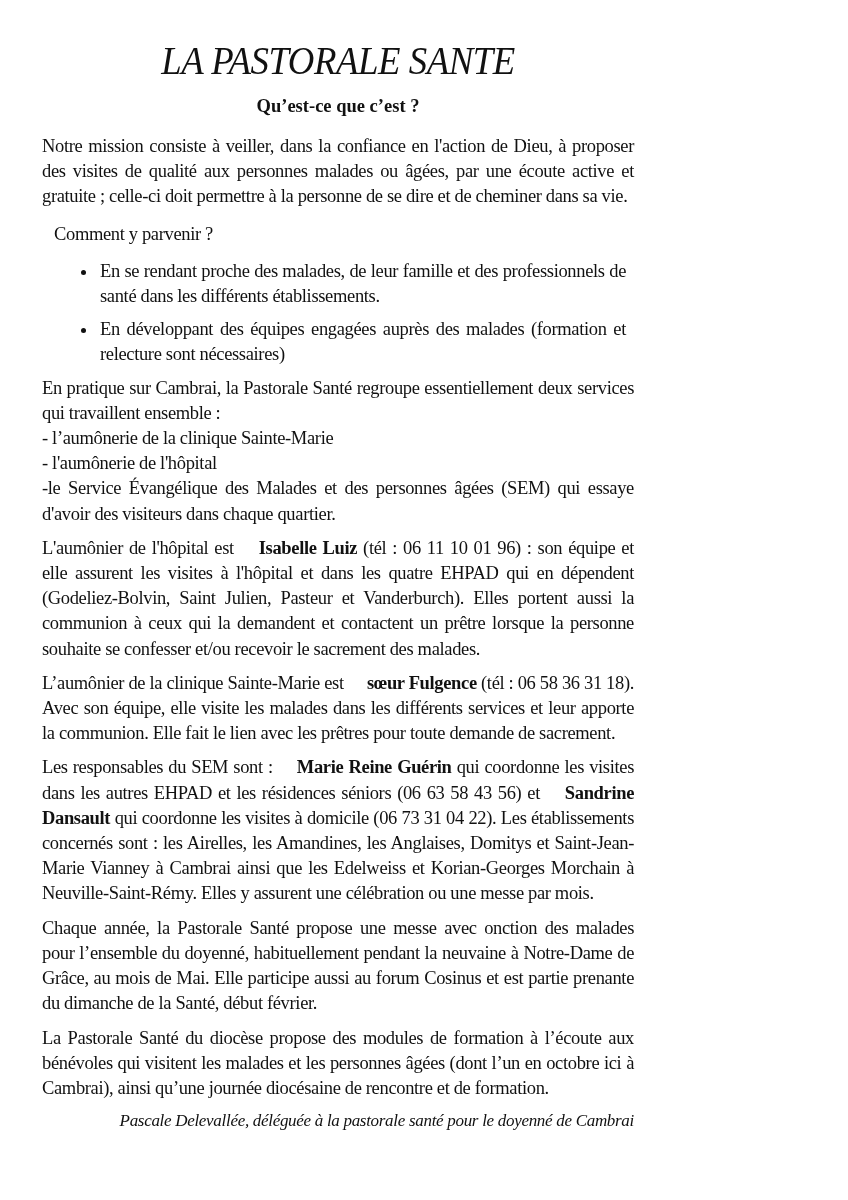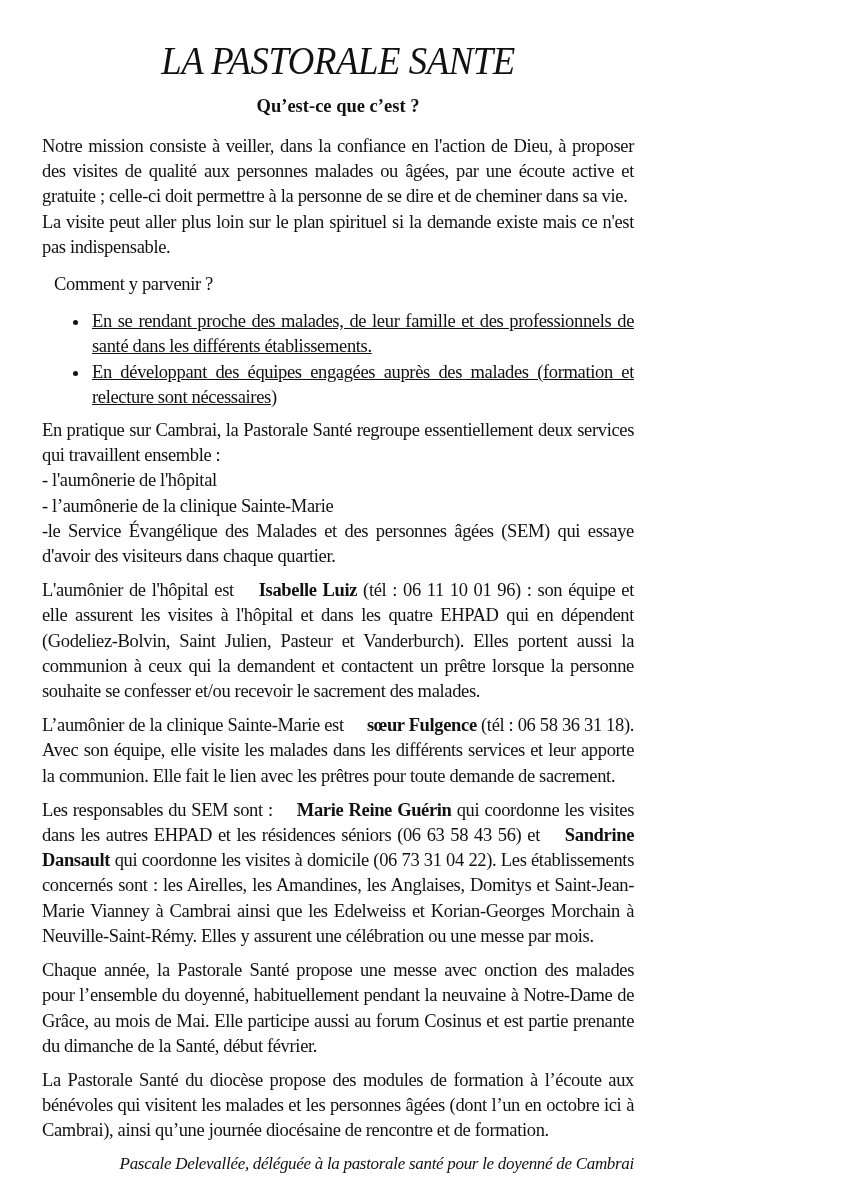--- a/index.html
+++ b/index.html
@@ -33,54 +33,53 @@
     }
     .doc {
       font-size: 18.5px;
       line-height: 25.2px;
       text-align: justify;
       letter-spacing: -0.35px;
     }
     .doc p { margin: 0 0 9px 0; }
     .doc p.tight { margin: 12px; }
     .doc ul { margin: 0 0 8px 0; padding-left: 48px; }
-    .doc ul li { margin: 0; padding-left: 2px; text-decoration: underline; }
+    .doc ul li { margin: 8px; padding-left: 2px; }
     .line { display: block; }
     b { font-weight: bold; margin-left: 19px; }
     .signature {
       text-align: right;
       font-style: italic;
       font-size: 17px;
       margin-top: -2px;
       letter-spacing: -0.3px;
     }
   </style>
 </head>
 <body>
 
 <div class="page">
   <h1 class="title">LA PASTORALE SANTE</h1>
   <div class="subtitle">Qu’est-ce que c’est ?</div>
 
   <div class="doc">
     <p>
       <span class="line">Notre mission consiste à veiller, dans la confiance en l'action de Dieu, à proposer des visites de qualité aux personnes malades ou âgées, par une écoute active et gratuite ; celle-ci doit permettre à la personne de se dire et de cheminer dans sa vie.</span>
-      <span class="line">La visite peut aller plus loin sur le plan spirituel si la demande existe mais ce n'est pas indispensable.</span>
     </p>
 
     <p class="tight">Comment y parvenir ?</p>
     <ul>
       <li>En se rendant proche des malades, de leur famille et des professionnels de santé dans les différents établissements.</li>
       <li>En développant des équipes engagées auprès des malades (formation et relecture sont nécessaires)</li>
     </ul>
 
     <p>
       <span class="line">En pratique sur Cambrai, la Pastorale Santé regroupe essentiellement deux services qui travaillent ensemble :</span>
+      <span class="line">- l’aumônerie de la clinique Sainte-Marie</span>
       <span class="line">- l'aumônerie de l'hôpital</span>
-      <span class="line">- l’aumônerie de la clinique Sainte-Marie</span>
       <span class="line">-le Service Évangélique des Malades et des personnes âgées (SEM) qui essaye d'avoir des visiteurs dans chaque quartier.</span>
     </p>
 
     <p><span>L'aumônier de l'hôpital est </span><b>Isabelle Luiz</b><span> (tél : 06 11 10 01 96) : son équipe et elle assurent les visites à l'hôpital et dans les quatre EHPAD qui en dépendent (Godeliez-Bolvin, Saint Julien, Pasteur et Vanderburch). Elles portent aussi la communion à ceux qui la demandent et contactent un prêtre lorsque la personne souhaite se confesser et/ou recevoir le sacrement des malades.</span></p>
 
     <p><span>L’aumônier de la clinique Sainte-Marie est </span><b>sœur Fulgence</b><span> (tél : 06 58 36 31 18). Avec son équipe, elle visite les malades dans les différents services et leur apporte la communion. Elle fait le lien avec les prêtres pour toute demande de sacrement.</span></p>
 
     <p><span>Les responsables du SEM sont : </span><b>Marie Reine Guérin</b><span> qui coordonne les visites dans les autres EHPAD et les résidences séniors (06 63 58 43 56) et </span><b>Sandrine Dansault</b><span> qui coordonne les visites à domicile (06 73 31 04 22). Les établissements concernés sont : les Airelles, les Amandines, les Anglaises, Domitys et Saint-Jean-Marie Vianney à Cambrai ainsi que les Edelweiss et Korian-Georges Morchain à Neuville-Saint-Rémy. Elles y assurent une célébration ou une messe par mois.</span></p>
 
     <p>Chaque année, la Pastorale Santé propose une messe avec onction des malades pour l’ensemble du doyenné, habituellement pendant la neuvaine à Notre-Dame de Grâce, au mois de Mai. Elle participe aussi au forum Cosinus et est partie prenante du dimanche de la Santé, début février.</p>

